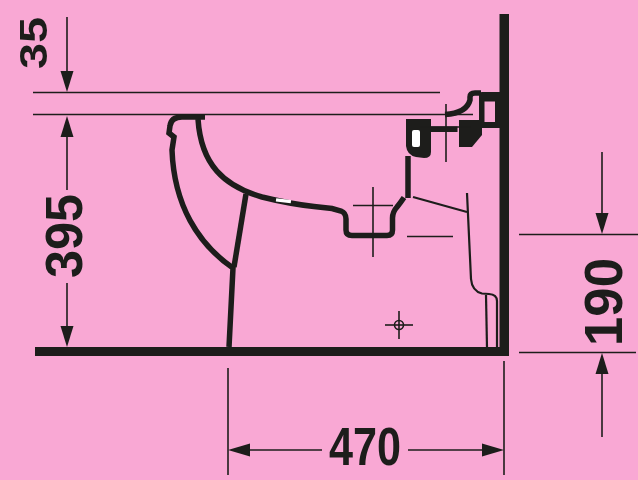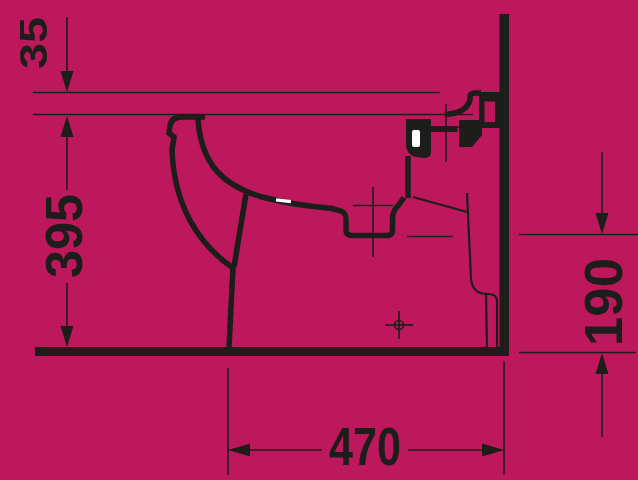--- a/index.html
+++ b/index.html
@@ -4,21 +4,21 @@
 <style>
   html, body {
     margin: 0;
     padding: 0;
     background: #ffffff;
   }
   #stage {
     position: relative;
     width: 638px;
     height: 480px;
-    background: #be185d;
+    background: #f9a8d4;
     overflow: hidden;
     font-family: "Liberation Sans", sans-serif;
   }
   svg { display: block; }
   .ink-stroke  { stroke: #1d1d1b; fill: none; }
   .ink-fill    { fill: #1d1d1b; stroke: none; }
   .thick       { stroke-width: 5.5px; }
   .thin        { stroke-width: 1.6px; }
   .med         { stroke-width: 2.2px; }
   .dim-text {

